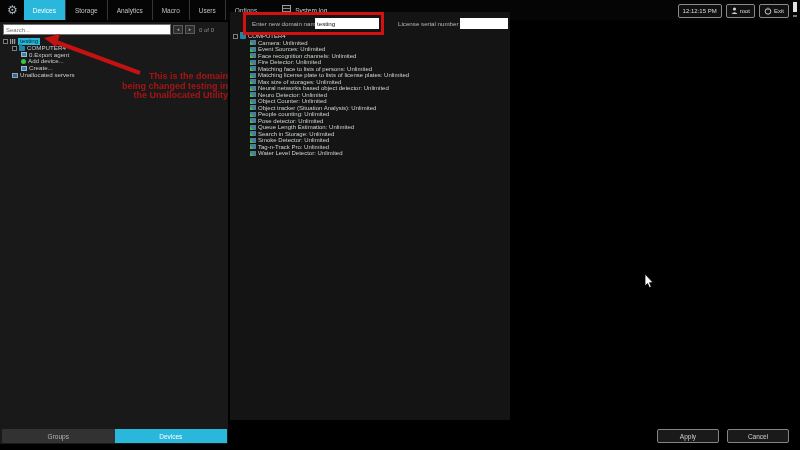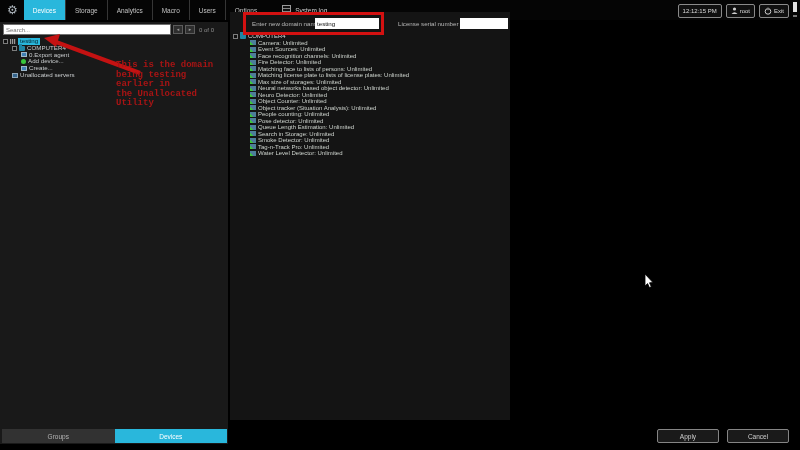--- a/index.html
+++ b/index.html
@@ -66,22 +66,22 @@
   .feature-list { position:absolute; left:0; top:21px; right:0; bottom:0; }
   .frow { height:6.5px; display:flex; align-items:center; white-space:nowrap; }
   .frow .txt { font-size:6px; color:#ced4ce; line-height:6.5px; }
   .frow.root { padding-left:3px; }
   .frow.root .txt { color:#d6d9db; }
   .frow.feat { padding-left:20px; }
 
   
   .red-rect { position:absolute; left:243px; top:12px; width:141px; height:23px;
               border:3px solid #d31111; pointer-events:none; }
-  .note-text { position:absolute; left:116px; top:61px; width:112px; text-align:left;
-               font-family:Liberation Mono, monospace; font-weight:bold; font-size:9px;
+  .note-text { position:absolute; left:116px; top:72px; width:112px; text-align:right;
+               font-family:Liberation Sans, sans-serif; font-weight:bold; font-size:9px;
                line-height:9.6px; color:#a81414; }
   .overlay-svg { position:absolute; left:0; top:0; pointer-events:none; }
 
   
   .footer-btn { position:absolute; top:429px; width:62px; height:14px; background:#1a1a1a;
                 border:1px solid #858585; border-radius:2px; color:#cfcfcf; font-size:6.5px;
                 display:flex; align-items:center; justify-content:center; }
   .apply { left:657px; }  .cancel { left:727px; }
 
   .cursor { position:absolute; left:644px; top:274px; }
@@ -260,21 +260,21 @@
 
   <div class="red-rect"></div>
 
   <svg class="overlay-svg" width="240" height="110">
     <line x1="140" y1="73" x2="56" y2="42" stroke="#c41212" stroke-width="4"></line>
     <polygon points="44,38 60,34 56,47" fill="#c41212"></polygon>
   </svg>
 
   <div class="note-text">
     <div>This is the domain</div>
-    <div>being testing earlier in</div>
+    <div>being changed testing in</div>
     <div>the Unallocated Utility</div>
   </div>
 
   <button class="footer-btn apply">Apply</button>
   <button class="footer-btn cancel">Cancel</button>
 
   <svg class="cursor" width="12" height="16" viewBox="0 0 12 16">
     <polygon points="1,0 1,12 3.6,9.6 5.4,13.6 7.3,12.7 5.5,8.8 9,8.6" fill="#fff" stroke="#000" stroke-width="0.8"></polygon>
   </svg>
 

